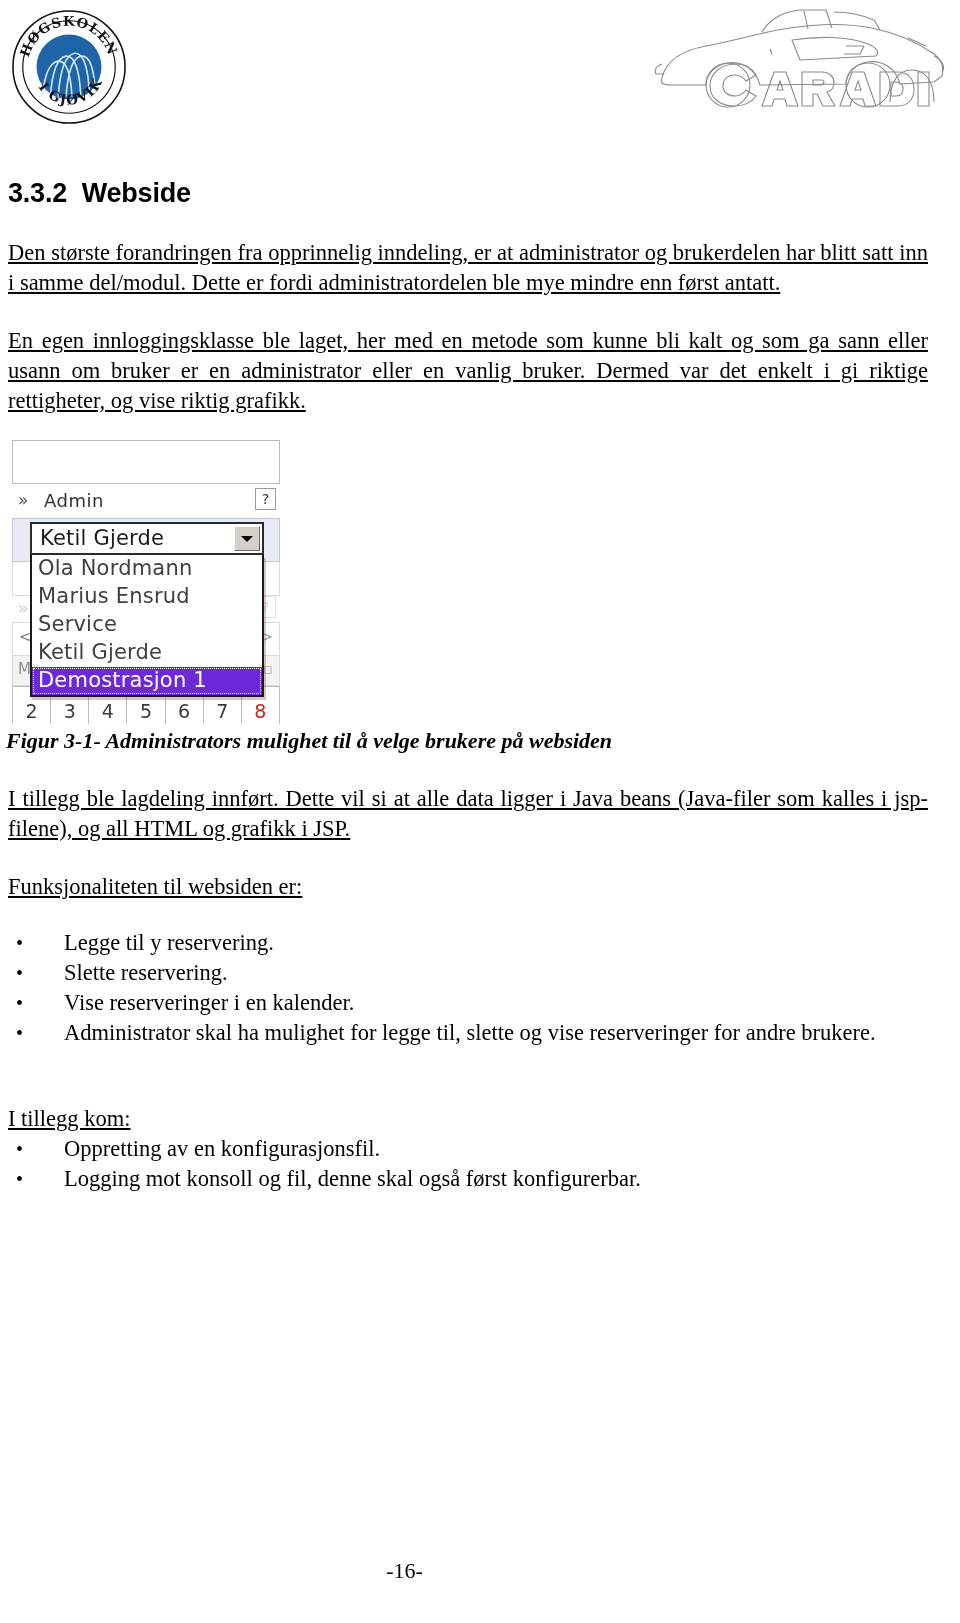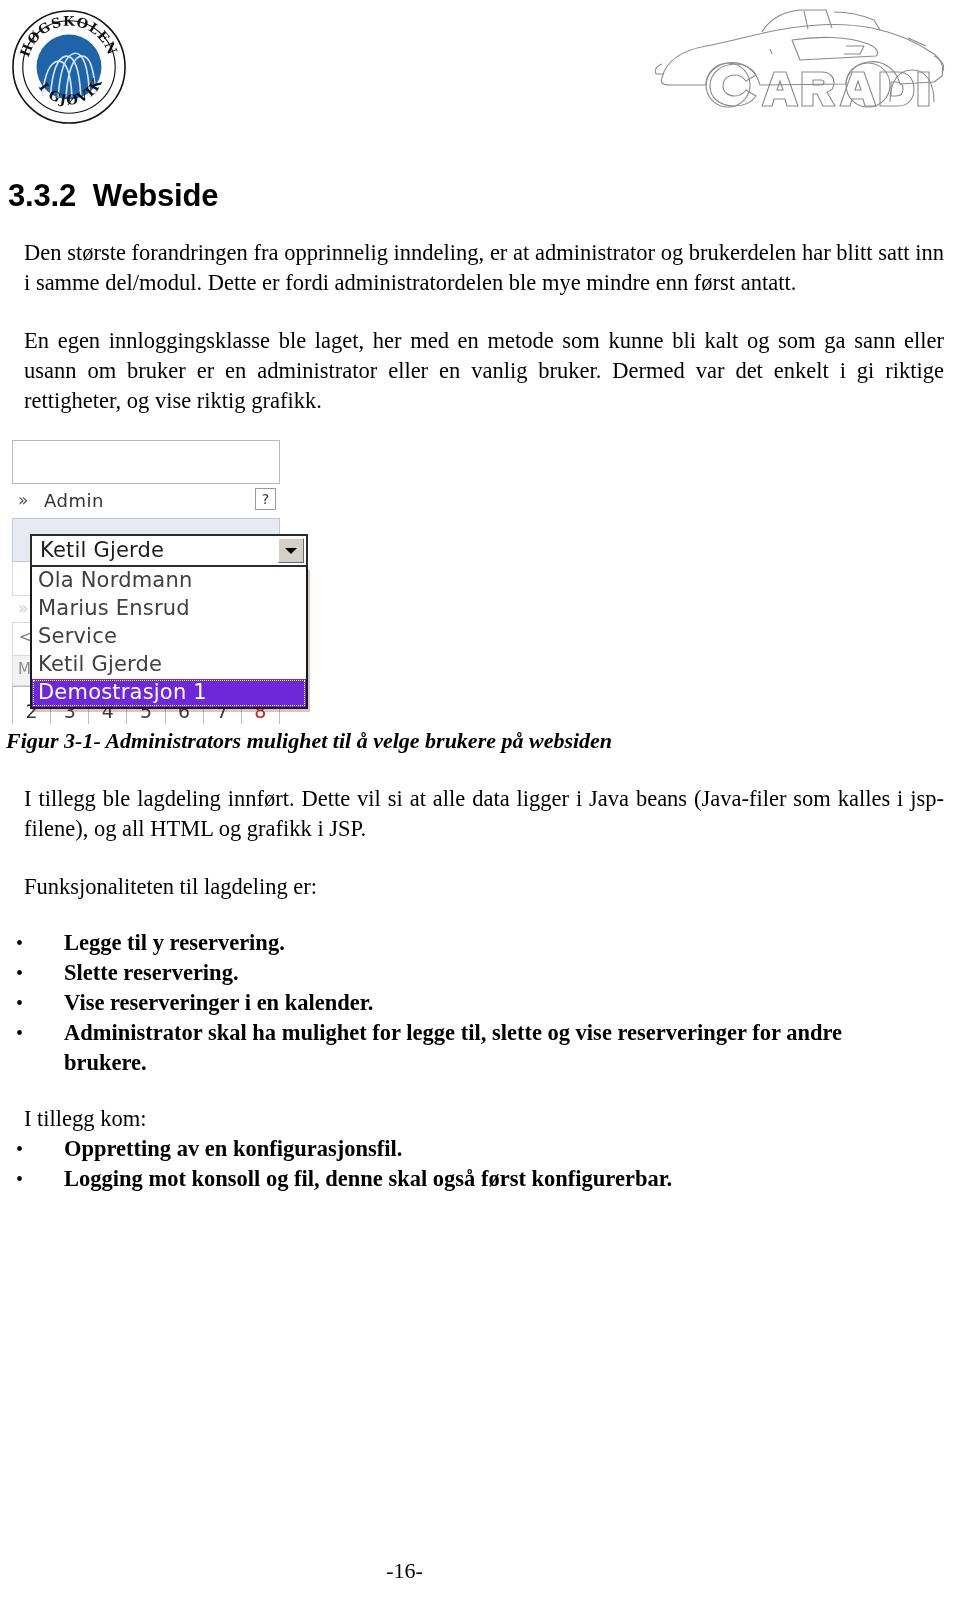--- a/index.html
+++ b/index.html
@@ -33,32 +33,33 @@
     width: 300px; height: 118px;
   }
 
   
   .h-section {
     position: absolute;
     left: 8px;
     top: 178px;
     font-family: "Liberation Sans", "DejaVu Sans", sans-serif;
     font-weight: bold;
-    font-size: 31px;
+    font-size: 27px;
     letter-spacing: -0.2px;
     white-space: pre;
   }
 
   .body-block {
     position: absolute;
-    left: 24px;
+    left: 8px;
     width: 920px;
     font-size: 22.5px;
     line-height: 30px;
     text-align: justify;
+    text-decoration: underline;
   }
   .body-block.nojust { text-align: left; }
 
   .p1 { top: 238px; }
   .p2 { top: 326px; }
   .p3 { top: 784px; }
   .p4 { top: 872px; }
   .p5 { top: 1104px; }
 
   
@@ -92,21 +93,20 @@
     flex: 0 0 56px;
     text-align: left;
     padding-left: 8px;
     font-size: 20px;
     line-height: 30px;
     box-sizing: border-box;
   }
   .bullet-text {
     flex: 1 1 auto;
     line-height: 30px;
-    font-weight: bold;
   }
 
   
   .page-number {
     position: absolute;
     left: 0;
     top: 1558px;
     width: 809px;
     text-align: center;
     font-size: 22px;
@@ -240,23 +240,22 @@
     font-size: 19px;
     color: #3a3a3a;
     padding-top: 13px;
   }
   .day-cell.hl { color: #d02020; }
 
   
   .combo {
     position: absolute;
     left: 26px; top: 90px;
-    width: 278px;
+    width: 234px;
     z-index: 5;
-    margin-top: 12px;
   }
   .combo-field {
     position: relative;
     height: 33px;
     border: 2px solid #2b2b2b;
     background: #ffffff;
     box-sizing: border-box;
   }
   .combo-value {
     position: absolute;
@@ -432,21 +431,21 @@
       <div class="combo-option">Service</div>
       <div class="combo-option">Ketil Gjerde</div>
       <div class="combo-option selected">Demostrasjon 1</div>
     </div>
   </div>
 </div>
 
 <div class="fig-caption">Figur 3-1- Administrators mulighet til å velge brukere på websiden</div>
 
 <div class="body-block p3">I tillegg ble lagdeling innført. Dette vil si at alle data ligger i Java beans (Java-filer som kalles i jsp-filene), og all HTML og grafikk i JSP.</div>
-<div class="body-block nojust p4">Funksjonaliteten til lagdeling er:</div>
+<div class="body-block nojust p4">Funksjonaliteten til websiden er:</div>
 
 <div class="bullets l1">
   <div class="bullet-row">
     <span class="bullet-dot">•</span>
     <span class="bullet-text">Legge til y reservering.</span>
   </div>
   <div class="bullet-row">
     <span class="bullet-dot">•</span>
     <span class="bullet-text">Slette reservering.</span>
   </div>

